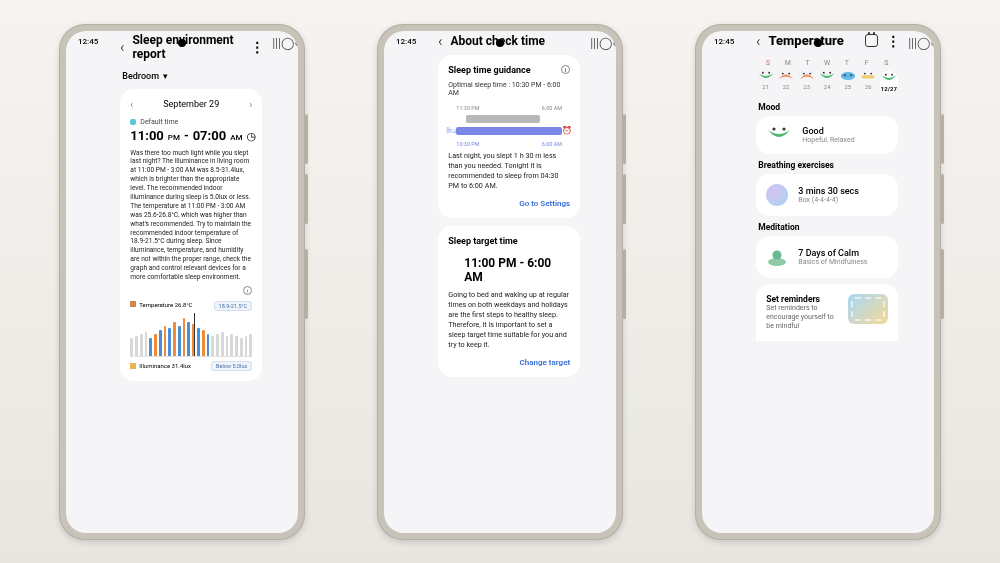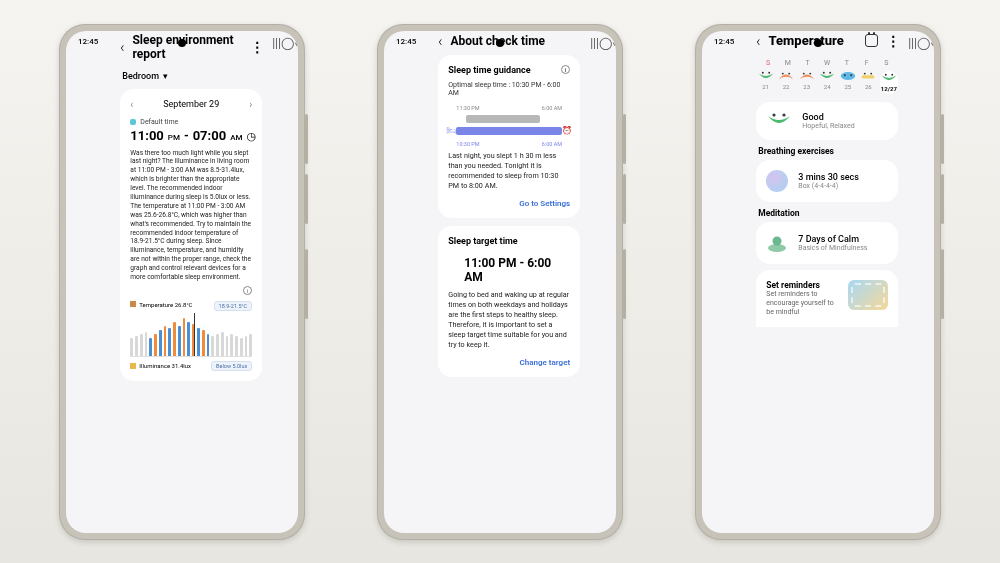--- a/index.html
+++ b/index.html
@@ -291,21 +291,21 @@
           <div class="bar1"></div>
           <span class="bedicon">🛏</span>
           <div class="bar2"></div>
           <span class="alarmicon">⏰</span>
           <div class="labels2">
             <span>10:30 PM</span>
             <span>6:00 AM</span>
           </div>
         </div>
 
-        <div class="para">Last night, you slept 1 h 30 m less than you needed. Tonight it is recommended to sleep from 10:30 PM to 8:00 AM.</div>
+        <div class="para">Last night, you slept 1 h 30 m less than you needed. Tonight it is recommended to sleep from 04:30 PM to 6:00 AM.</div>
         <a class="link">Go to Settings</a>
       </div>
 
       <div class="card">
         <div class="sect-head">
           <span>Sleep target time</span>
         </div>
         <div class="target-time">11:00 PM - 6:00 AM</div>
         <div class="para" style="margin-top:0">Going to bed and waking up at regular times on both weekdays and holidays are the first steps to healthy sleep. Therefore, it is important to set a sleep target time suitable for you and try to keep it.</div>
         <a class="link">Change target</a>
@@ -398,20 +398,21 @@
             <svg viewBox="0 0 20 12">
               <path d="M1 3 Q10 14 19 3 Q10 9 1 3 Z" fill="#4cb96f"></path>
               <circle cx="6" cy="2" r="1.2" fill="#333"></circle>
               <circle cx="14" cy="2" r="1.2" fill="#333"></circle>
             </svg>
             <span class="n">12/27</span>
           </div>
         </div>
 
       <div class="s3-sect">
+        <div class="lbl">Mood</div>
         <div class="s3-card">
           <svg class="mood-face" viewBox="0 0 26 18">
             <path d="M2 4 Q13 18 24 4 Q13 12 2 4 Z" fill="#4cb96f"></path>
             <circle cx="8" cy="3" r="1.6" fill="#3a3a3a"></circle>
               <circle cx="18" cy="3" r="1.6" fill="#3a3a3a"></circle>
           </svg>
           <div class="txt">
             <div class="main">Good</div>
             <div class="sub">Hopeful, Relaxed</div>
           </div>

